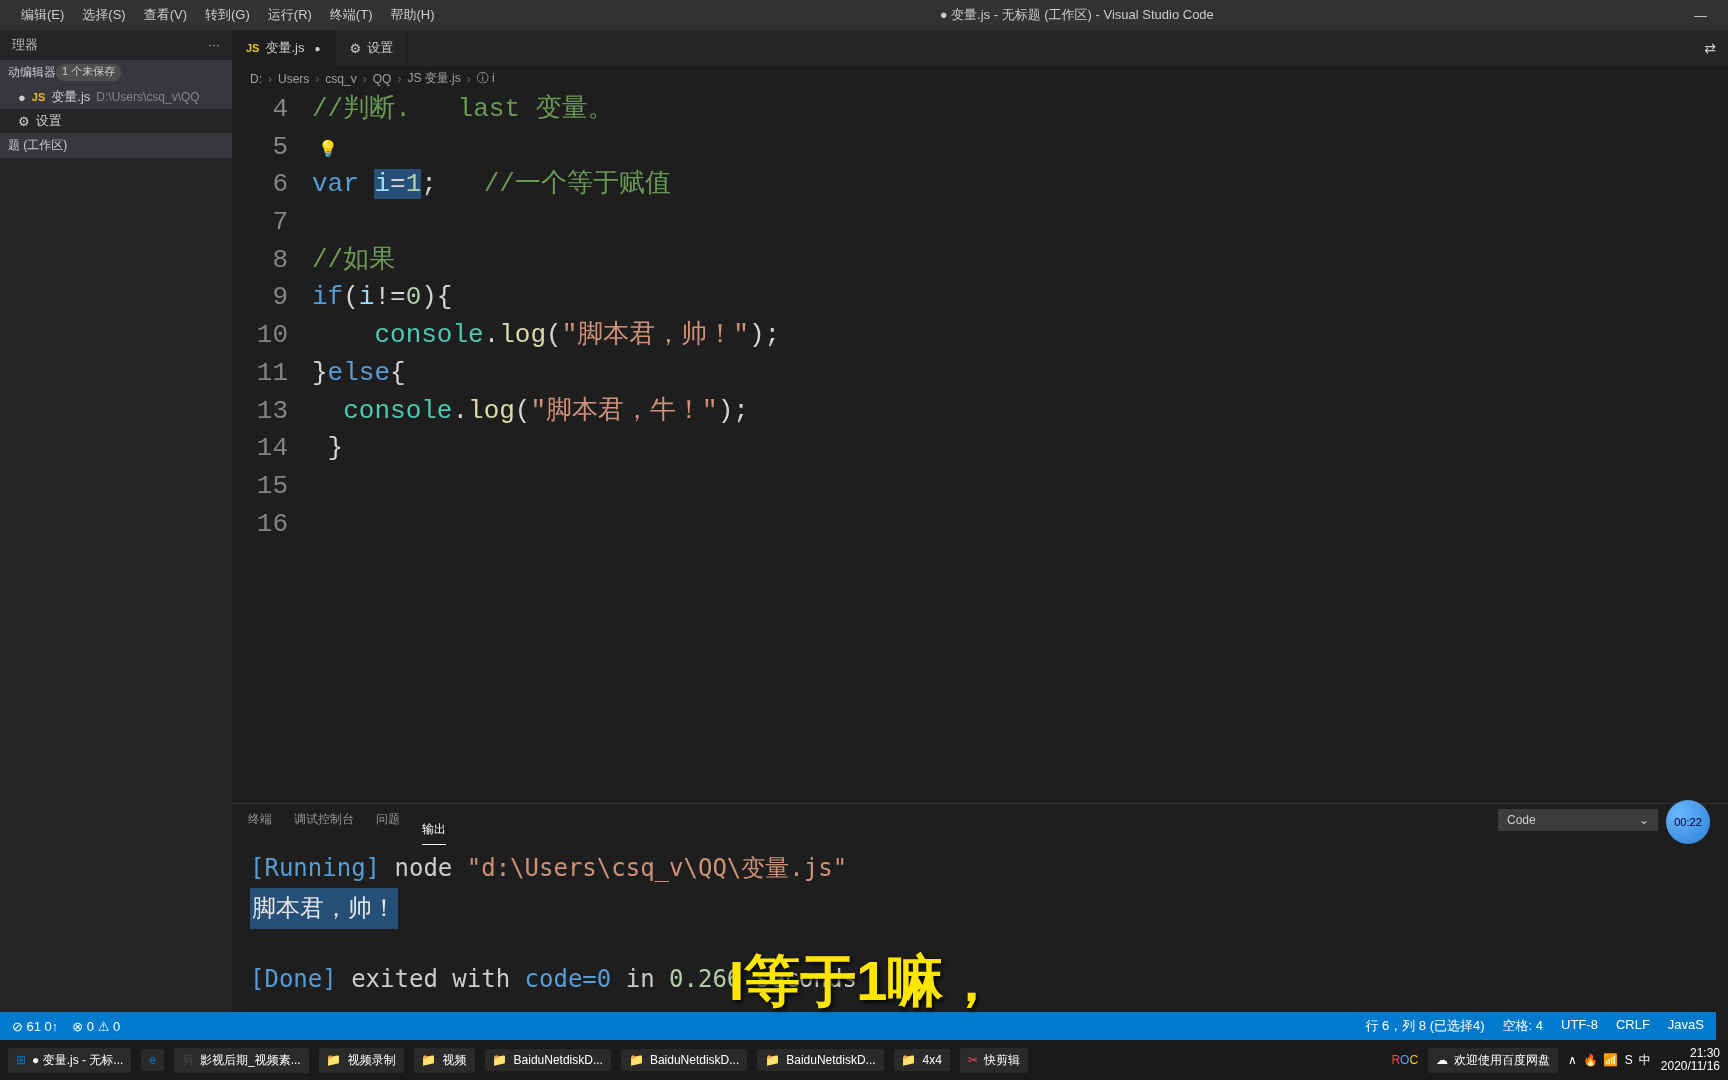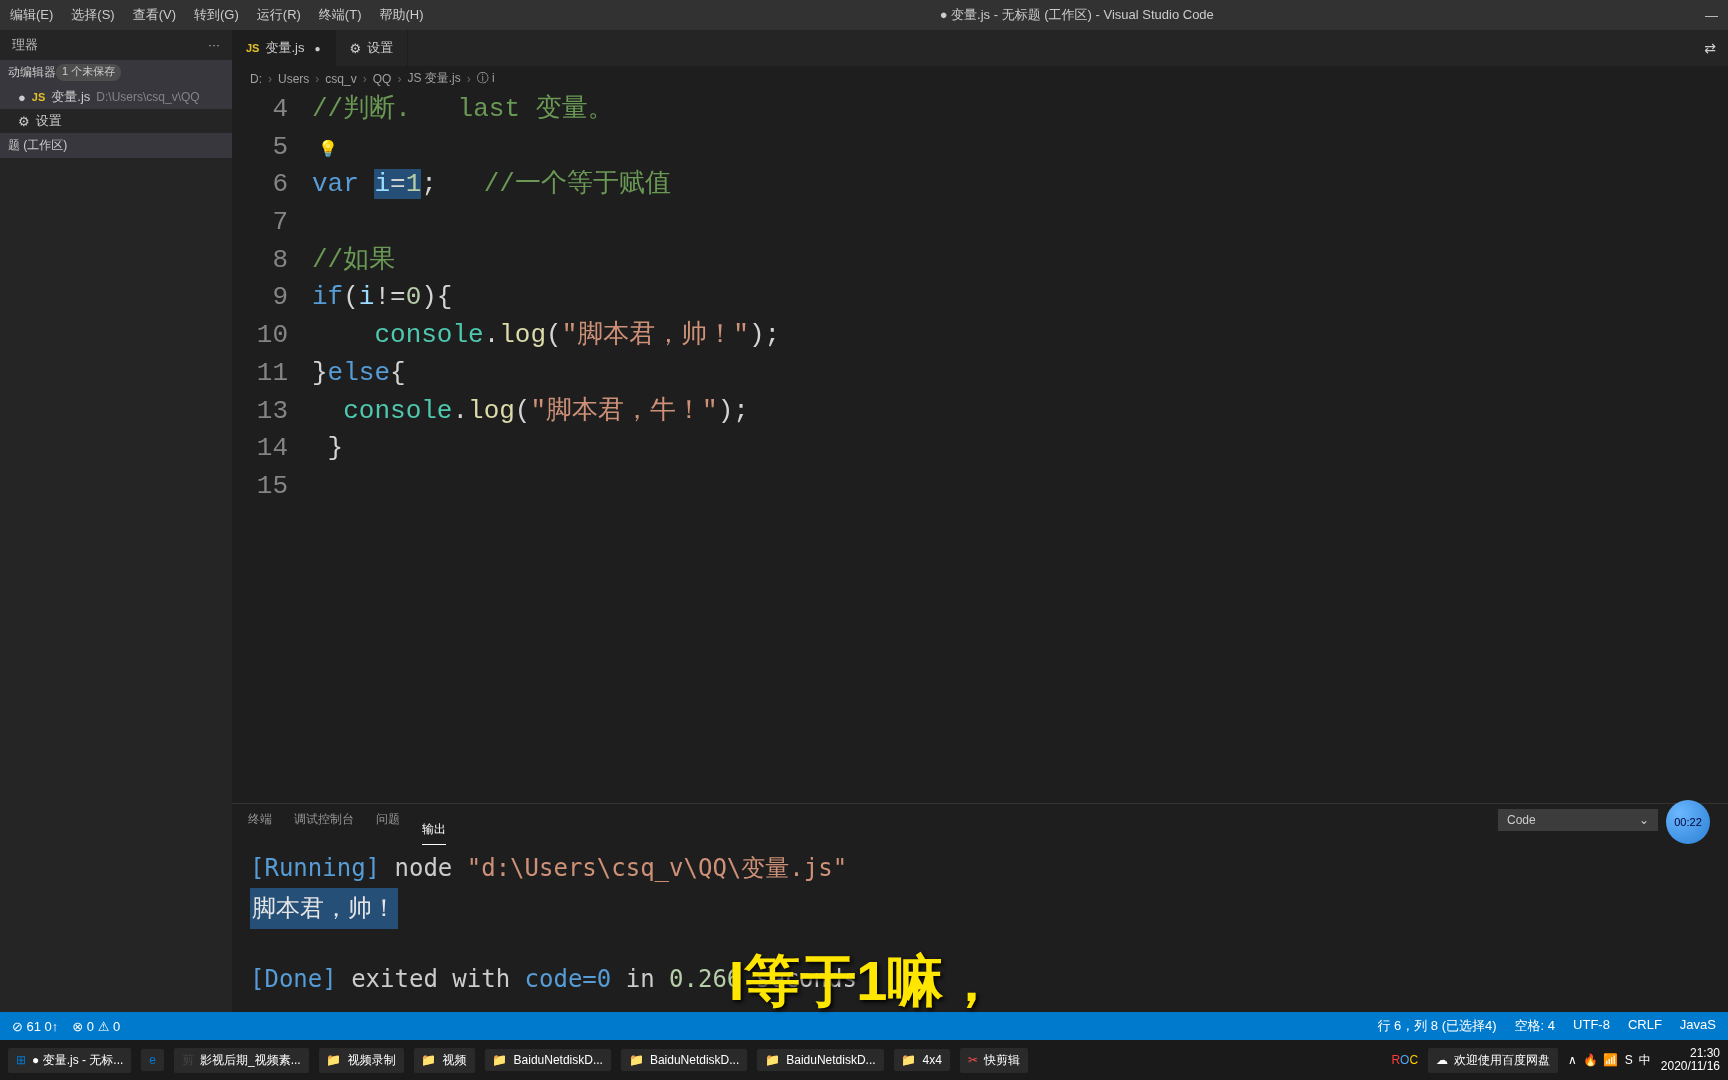--- a/index.html
+++ b/index.html
@@ -1,17 +1,17 @@
 <!DOCTYPE html>
 <html><head>
 <meta charset="utf-8">
 <style>
 * { margin: 0; padding: 0; box-sizing: border-box; }
 body { font-family: "Segoe UI", Arial, sans-serif; background: #1e1e1e; color: #cccccc; width: 1728px; height: 1080px; overflow: hidden; position: relative; font-size: 14px; }
-.titlebar { height: 30px; background: #323233; display: flex; align-items: center; justify-content: space-between; padding: 0 10px; font-size: 13px; }
+.titlebar { height: 30px; background: #323233; display: flex; align-items: center; justify-content: space-between; padding: 0 21px; font-size: 13px; }
 .menubar { display: flex; gap: 18px; color: #cccccc; }
 .menubar span { cursor: pointer; }
 .window-title { color: #cccccc; font-size: 13px; margin-left: 25px; }
 .window-controls { display: flex; gap: 20px; color: #cccccc; }
 .main { display: flex; height: calc(100% - 30px - 28px - 40px); }
 .sidebar { width: 232px; background: #252526; display: flex; flex-direction: column; }
 .sidebar-header { display: flex; justify-content: space-between; align-items: center; padding: 6px 12px; font-size: 12px; color: #bbbbbb; }
 .sidebar-title { font-size: 13px; }
 .sidebar-more { cursor: pointer; }
 .sidebar-section { padding: 4px 8px; font-size: 12px; color: #cccccc; background: #37373d; display: flex; }
@@ -47,21 +47,21 @@
 .panel-right { margin-left: auto; display: flex; align-items: center; gap: 16px; }
 .panel-select { background: #3c3c3c; color: #ccc; padding: 3px 8px; font-size: 12px; border: 1px solid #3c3c3c; width: 160px; display:flex; justify-content:space-between; align-items:center;}
 .output { font-family: Consolas, monospace; font-size: 24px; padding: 12px 18px; line-height: 1.7; }
 .out-run { color: #cccccc; }
 .out-tag { color: #569cd6; }
 .out-path { color: #ce9178; }
 .out-result { background: #264f78; color: #e5e5e5; display: inline-block; padding: 0 2px;}
 .out-done { color: #cccccc; }
 .out-code { color: #569cd6; }
 .out-num { color: #b5cea8; }
-.statusbar { position: absolute; bottom: 40px; left: 0; right: 0; height: 28px; background: #007acc; display: flex; align-items: center; padding: 0 12px; font-size: 13px; color: #fff; gap: 14px; }
+.statusbar { position: absolute; bottom: 40px; left: 0; right: 12px; height: 28px; background: #007acc; display: flex; align-items: center; padding: 0 12px; font-size: 13px; color: #fff; gap: 14px; }
 .statusbar .right { margin-left: auto; display: flex; gap: 18px; }
 .taskbar { position: absolute; bottom: 0; left: 0; right: 0; height: 40px; background: #1a1a1a; display: flex; align-items: center; padding: 0 8px; gap: 10px; font-size: 12px; color: #fff; }
 .task-item { display: flex; align-items: center; gap: 6px; padding: 4px 8px; background: #2a2a2a; border-radius: 2px; cursor: pointer; }
 .task-folder { color: #ffd966; }
 .task-right { margin-left: auto; display: flex; align-items: center; gap: 10px; font-size: 12px; }
 .tray { display: flex; gap: 6px; align-items: center; }
 .clock { text-align: right; line-height: 1.1; font-size: 12px;}
 .subtitle { position: absolute; bottom: 60px; left: 50%; transform: translateX(-50%); font-size: 56px; color: #ffe600; font-weight: bold; text-shadow: 2px 2px 4px #000; font-family: "Microsoft YaHei", sans-serif; }
 .timer-bubble { position: absolute; right: 18px; top: 800px; width: 44px; height: 44px; border-radius: 50%; background: radial-gradient(circle at 30% 30%, #6bb7ff, #2a7fd4); display: flex; align-items: center; justify-content: center; font-size: 11px; color: #003; }
 </style>
@@ -174,20 +174,24 @@
           <div class="line-content"><span class="punct">  </span><span class="obj">console</span><span class="punct">.</span><span class="func">log</span><span class="punct">(</span><span class="str">"脚本君，牛！"</span><span class="punct">);</span></div>
         </div>
         <div class="code-line">
           <div class="line-number">14</div>
           <div class="line-content"><span class="punct"> }</span></div>
         </div>
         <div class="code-line">
           <div class="line-number">15</div>
           <div class="line-content"></div>
         </div>
+        <div class="code-line">
+          <div class="line-number">16</div>
+          <div class="line-content"></div>
+        </div>
       </div>
 
     <div class="panel">
       <div class="panel-tabs">
         <span class="panel-tab">终端</span>
         <span class="panel-tab">调试控制台</span>
         <span class="panel-tab">问题</span>
         <span class="panel-tab active">输出</span>
         <div class="panel-right">
           <div class="panel-select">

